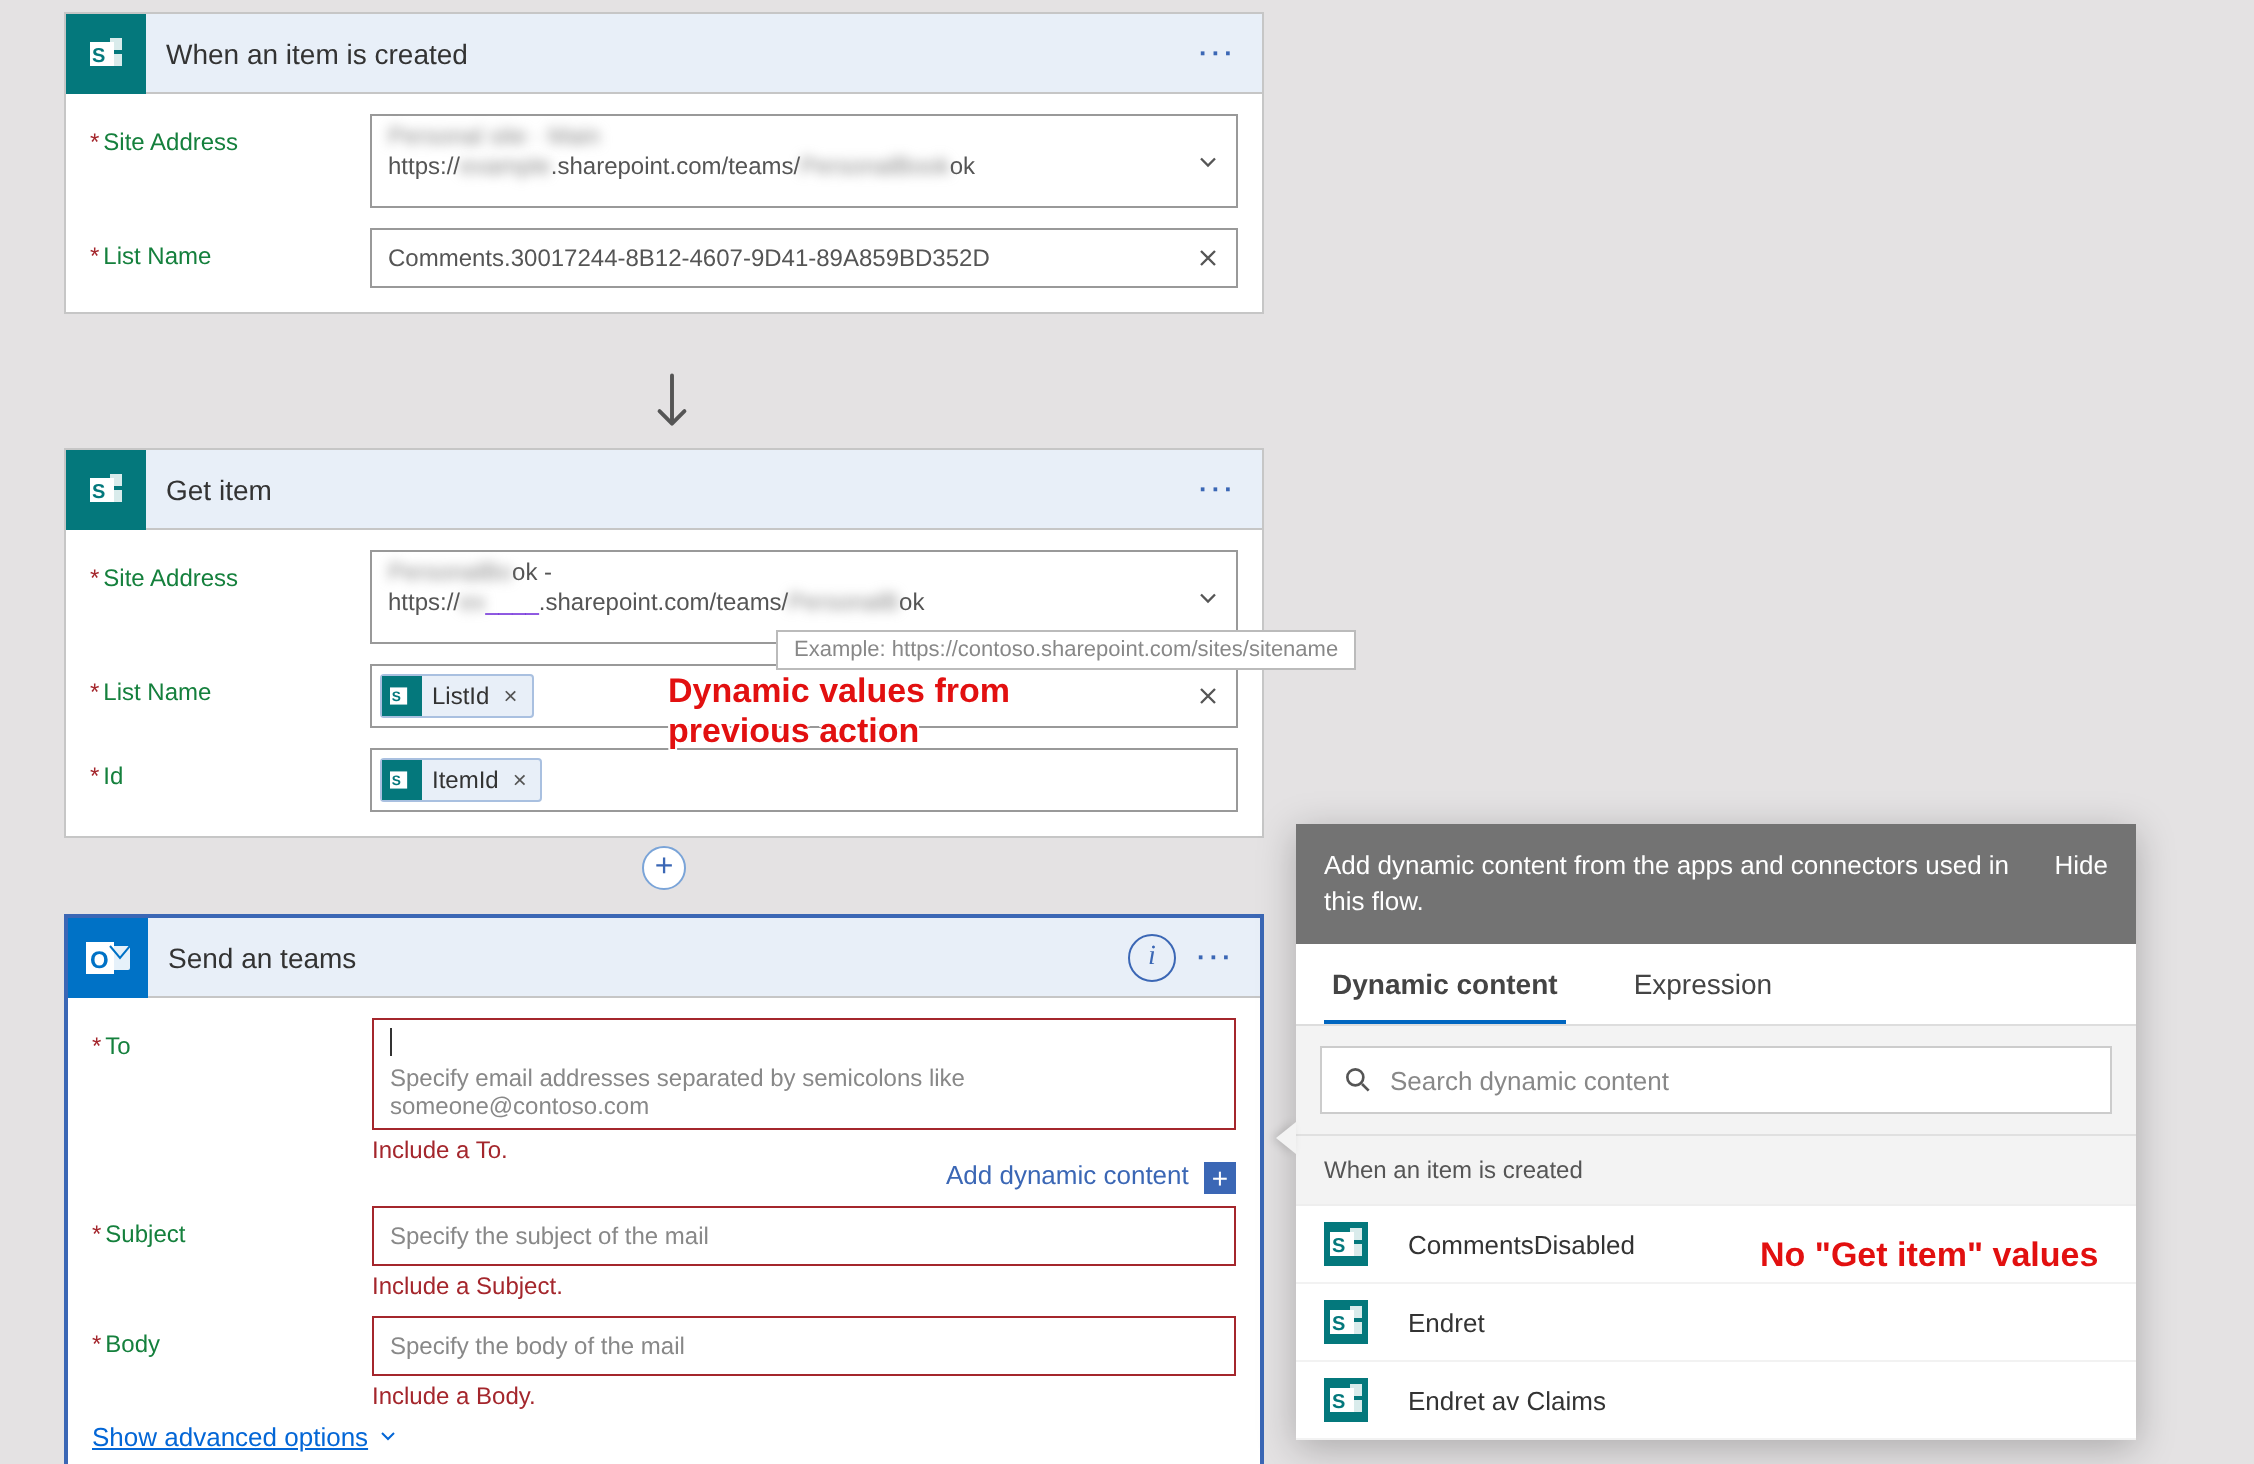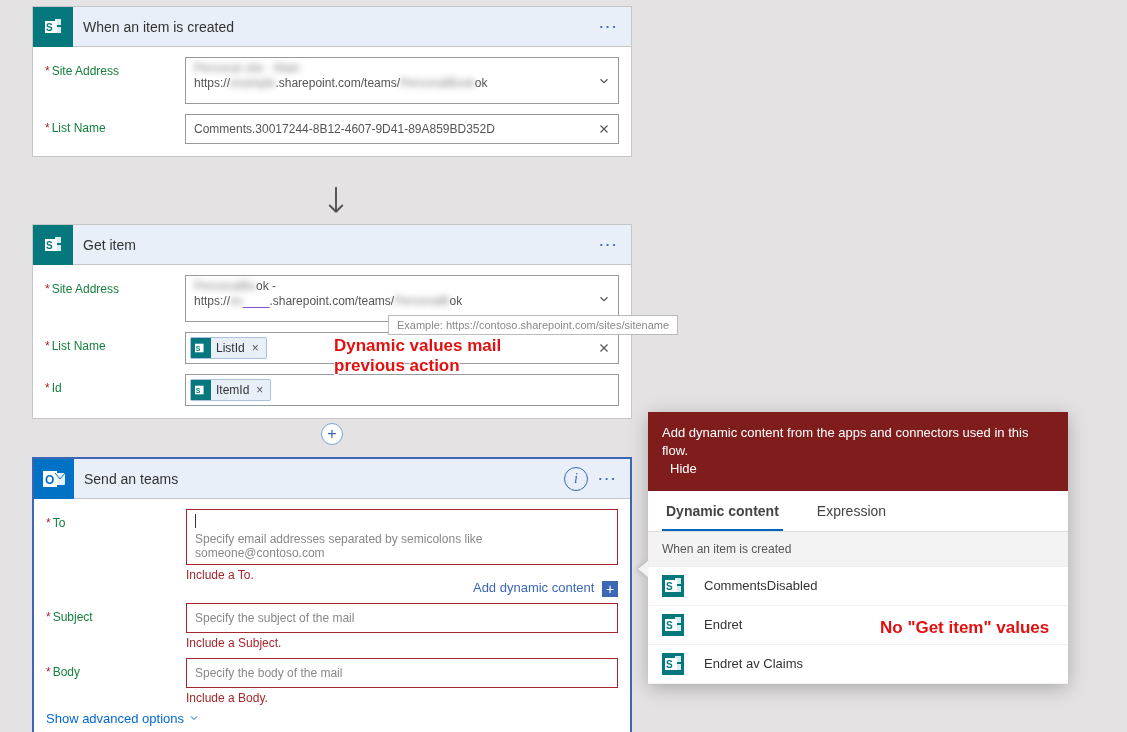--- a/index.html
+++ b/index.html
@@ -153,20 +153,21 @@
     cursor: pointer;
   }
   .link-row {
     color: #0366d6;
     font-size: 13px;
     padding: 4px 0 0 0;
     cursor: pointer;
     display: flex;
     align-items: center;
     gap: 4px;
+    text-decoration: underline;
   }
   .add-dyn-row {
     text-align: right;
     color: #3b67b5;
     font-size: 13px;
     margin-top: -4px;
     margin-bottom: 6px;
     cursor: pointer;
     padding-right: 0px;
   }
@@ -229,28 +230,27 @@
   
   .dyn-panel {
     position: absolute;
     left: 648px;
     top: 412px;
     width: 420px;
     background: #fff;
     box-shadow: 0 4px 18px rgba(0,0,0,0.25);
   }
   .dyn-header {
-    background: #7f1d1d;
+    background: #737373;
     color: #fff;
     padding: 12px 14px;
     display: flex;
     align-items: flex-start;
     font-size: 13px;
     line-height: 1.4;
-    flex-direction: column;
   }
   .dyn-header .dh-text { flex: 1; }
   .dyn-header .dh-hide { cursor: pointer; padding-left: 8px; }
   .dyn-tabs {
     display: flex;
     border-bottom: 1px solid #ddd;
     padding: 0 14px;
   }
   .dyn-tab {
     padding: 12px 4px 10px;
@@ -455,21 +455,21 @@
             <span class="x">×</span>
           </span>
         </div>
       </div>
     </div>
   </div>
 </div>
 
 <div class="tooltip" style="left:388px; top:315px;">Example: https://contoso.sharepoint.com/sites/sitename</div>
 
-<div class="annotation" style="left:334px; top:336px; white-space:pre-line; text-align:left;">Dynamic values mail
+<div class="annotation" style="left:334px; top:336px; white-space:pre-line; text-align:left;">Dynamic values from
 previous action</div>
 
 <div class="plus-connector" style="top:423px">+</div>
 
 <div class="card selected-card" style="left:32px; top:457px; width:600px;">
   <div class="card-header">
     <div class="icon-box outlook-bg">
       <svg viewBox="0 0 22 22" class="ol-icon-svg">
           <use href="#ol-icon"></use>
         </svg>
@@ -523,20 +523,29 @@
 <div class="dyn-triangle"></div>
 
 <div class="dyn-panel">
   <div class="dyn-header">
     <div class="dh-text">Add dynamic content from the apps and connectors used in this flow.</div>
     <div class="dh-hide">Hide</div>
   </div>
   <div class="dyn-tabs">
     <div class="dyn-tab active">Dynamic content</div>
     <div class="dyn-tab">Expression</div>
+  </div>
+  <div class="dyn-search-wrap">
+    <div class="dyn-search">
+      <svg width="16" height="16" viewBox="0 0 24 24">
+          <circle cx="10" cy="10" r="6" stroke="#555" stroke-width="2" fill="none"></circle>
+          <path d="M15 15l5 5" stroke="#555" stroke-width="2"></path>
+        </svg>
+      <span class="placeholder">Search dynamic content</span>
+    </div>
   </div>
   <div class="dyn-group">When an item is created</div>
   <div class="dyn-list">
     <div class="dyn-item">
       <span class="di-ico">
           <svg viewBox="0 0 16 16" class="sp-icon-svg">
             <use href="#sp-icon"></use>
           </svg>
         </span>
       <span>CommentsDisabled</span>

